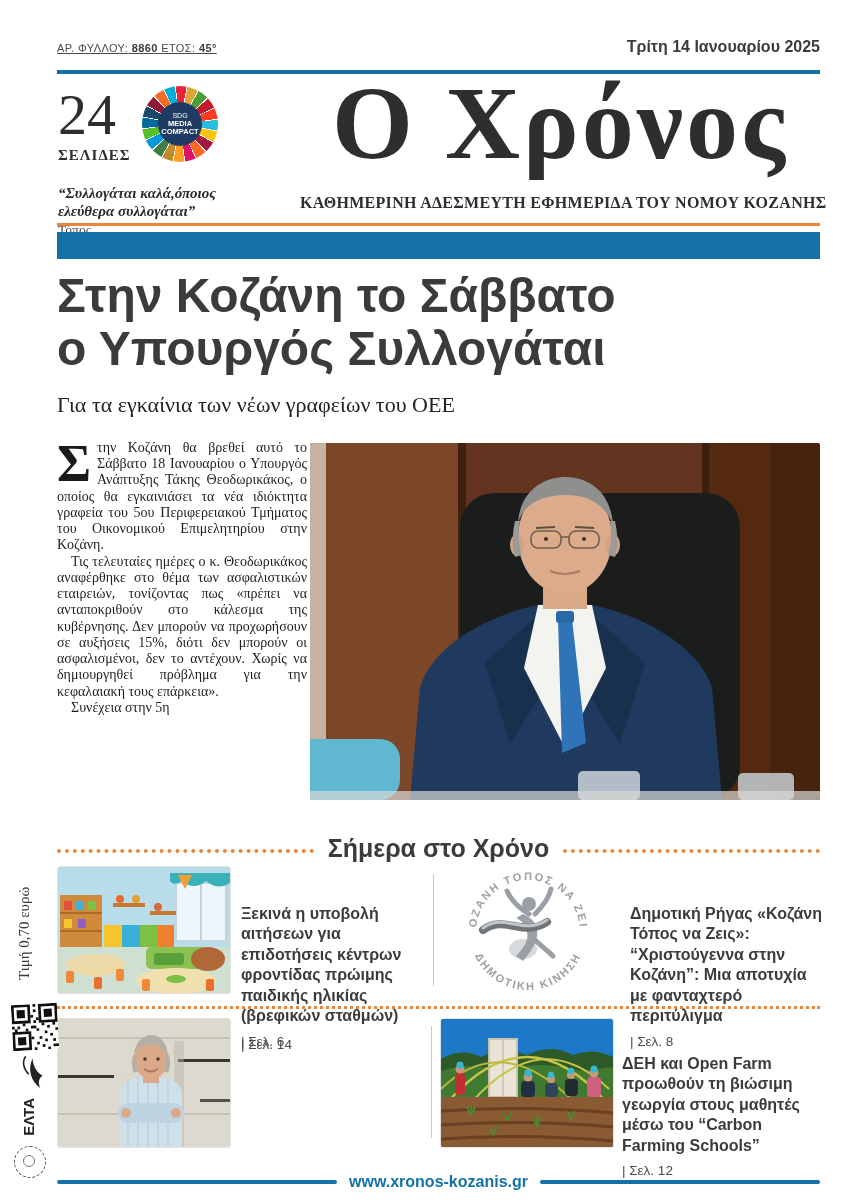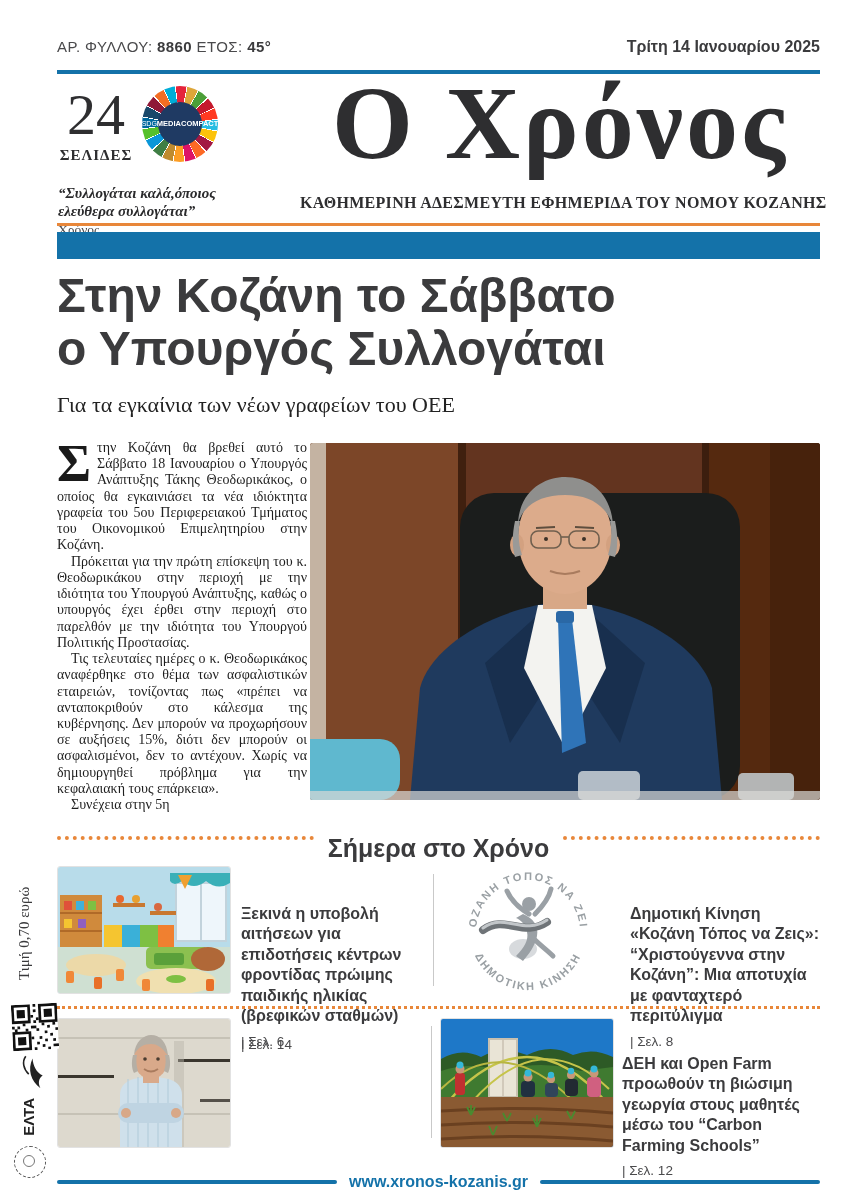--- a/index.html
+++ b/index.html
@@ -2,33 +2,33 @@
 <html lang="el"><head>
 <meta charset="utf-8">
 <style>
   html,body{margin:0;padding:0;background:#888;}
   .page{position:relative;width:860px;height:1204px;background:#ffffff;margin:0 auto;
         overflow:hidden;font-family:"Liberation Serif","DejaVu Serif",serif;color:#1f1f1f;}
 
   
   .topbar{position:absolute;left:57px;right:40px;top:38px;display:flex;justify-content:space-between;
           align-items:baseline;font-family:"Liberation Sans","DejaVu Sans",sans-serif;}
-  .issue-info{font-size:15px;letter-spacing:.4px;color:#4a4a4c;}
+  .issue-info{font-size:11px;letter-spacing:.4px;color:#4a4a4c;text-decoration:underline;}
   .issue-info b{color:#3b3b3d;}
   .date{font-size:16px;font-weight:700;color:#3b3b3d;}
   .topline{position:absolute;left:57px;right:40px;top:70px;height:4px;background:#1472a9;}
 
   
-  .pages-block{position:absolute;left:58px;top:86px;width:76px;text-align:center;color:#2e2e30;}
+  .pages-block{position:absolute;left:58px;top:86px;width:76px;color:#2e2e30;}
   .pages-num{font-size:58px;line-height:1;font-weight:400;}
   .pages-label{font-size:15px;font-weight:700;letter-spacing:1px;margin-top:3px;}
   .sdg-wheel{position:absolute;left:142px;top:86px;width:76px;height:76px;}
   .sdg-disc{position:absolute;inset:0;border-radius:50%;}
   .sdg-center{position:absolute;left:50%;top:50%;width:44px;height:44px;transform:translate(-50%,-50%);
-              border-radius:50%;background:#1f3a63;display:flex;flex-direction:row;justify-content:center;
+              border-radius:50%;background:#1f3a63;display:flex;flex-direction:column;justify-content:center;
               align-items:center;color:#fff;font-family:"Liberation Sans",sans-serif;line-height:1.05;}
   .sdg-center .l1{font-size:7px;}
   .sdg-center .l2,.sdg-center .l3{font-size:7.5px;font-weight:700;}
   .quote{position:absolute;left:58px;top:184px;font-weight:700;font-style:italic;font-size:15px;
          line-height:1.2;color:#2a2a2c;white-space:nowrap;}
   .quote-author{font-style:normal;font-weight:400;font-size:13.5px;color:#4a4a4c;margin-top:2px;}
   .masthead-title{position:absolute;left:300px;top:74px;width:520px;text-align:center;
                   font-weight:700;font-size:104px;line-height:.95;letter-spacing:3px;color:#2e2e30;white-space:nowrap;}
   .masthead-sub{position:absolute;left:300px;top:194px;width:520px;text-align:center;
                 font-weight:700;font-size:16px;letter-spacing:.3px;color:#2e2e30;white-space:nowrap;}
@@ -41,21 +41,21 @@
   .subheadline{position:absolute;left:57px;top:392px;font-size:22px;color:#222;}
   .body-col{position:absolute;left:57px;top:440px;width:250px;font-size:14px;line-height:1.16;
             text-align:justify;color:#1e1e1e;}
   .body-col p{margin:0;}
   .body-col p.indent{text-indent:14px;}
   .dropcap{float:left;font-size:52px;line-height:.8;font-weight:700;padding:3px 6px 0 0;color:#1a1a1a;}
   .continuation{text-indent:14px;margin-top:2px;}
   .main-photo{position:absolute;left:310px;top:443px;width:510px;height:357px;border-radius:3px;overflow:hidden;}
 
   
-  .today-header{position:absolute;left:57px;right:40px;top:834px;display:flex;gap:14px;}
+  .today-header{position:absolute;left:57px;right:40px;top:834px;display:flex;align-items:center;gap:14px;}
   .dotline{flex:1;border-top:4px dotted #e8873a;transform:translateY(2px);}
   .today-title{font-family:"Liberation Sans",sans-serif;font-weight:700;font-size:25px;color:#3b3b3d;white-space:nowrap;}
   .thumb{position:absolute;border-radius:3px;overflow:hidden;border:1px solid #e2e2e2;}
   .art-text{position:absolute;font-family:"Liberation Sans","DejaVu Sans",sans-serif;}
   .art-title{font-weight:700;font-size:16px;line-height:1.28;color:#3b3b3d;margin-top:32px;}
   .art-page{font-size:13.5px;color:#4a4a4c;margin-top:7px;}
   .vdiv{position:absolute;width:1px;background:#c9c9c9;}
   .dotsep{position:absolute;left:57px;right:40px;top:1006px;border-top:3px dotted #e8873a;}
   .kozani-logo{position:absolute;left:443px;top:864px;width:170px;height:136px;}
 
@@ -102,37 +102,36 @@
     <div class="sdg-center">
       <span class="l1">SDG</span>
       <span class="l2">MEDIA</span>
       <span class="l3">COMPACT</span>
     </div>
   </div>
 
   <div class="quote">
     <div>“Συλλογάται καλά,όποιος</div>
     <div>ελεύθερα συλλογάται”</div>
-    <div class="quote-author">Χρόνος</div>
+    <div class="quote-author">Τόπος</div>
   </div>
 
   <div class="masthead-title">Ο Χρόνος</div>
   <div class="masthead-sub">ΚΑΘΗΜΕΡΙΝΗ ΑΔΕΣΜΕΥΤΗ ΕΦΗΜΕΡΙΔΑ ΤΟΥ ΝΟΜΟΥ ΚΟΖΑΝΗΣ</div>
   <div class="orangeline"></div>
   <div class="bluebar"></div>
 
   <div class="headline">
     <div>Στην Κοζάνη το Σάββατο</div>
     <div>ο Υπουργός Συλλογάται</div>
   </div>
   <div class="subheadline">Για τα εγκαίνια των νέων γραφείων του ΟΕΕ</div>
 
   <div class="body-col">
     <p><span class="dropcap">Σ</span><span>την Κοζάνη θα βρεθεί αυτό το Σάββατο 18 Ιανουαρίου ο Υπουργός Ανάπτυξης Τάκης Θεοδωρικάκος, ο οποίος θα εγκαινιάσει τα νέα ιδιόκτητα γραφεία του 5ου Περιφερειακού Τμήματος του Οικονομικού Επιμελητηρίου στην Κοζάνη.</span></p>
-    <p class="indent">Πρόκειται για την πρώτη επίσκεψη του κ. Θεοδωρικάκου στην περιοχή με την ιδιότητα του Υπουργού Ανάπτυξης, καθώς ο υπουργός έχει έρθει στην περιοχή στο παρελθόν με την ιδιότητα του Υπουργού Πολιτικής Προστασίας.</p>
     <p class="indent">Τις τελευταίες ημέρες ο κ. Θεοδωρικάκος αναφέρθηκε στο θέμα των ασφαλιστικών εταιρειών, τονίζοντας πως «πρέπει να ανταποκριθούν στο κάλεσμα της κυβέρνησης. Δεν μπορούν να προχωρήσουν σε αυξήσεις 15%, διότι δεν μπορούν οι ασφαλισμένοι, δεν το αντέχουν. Χωρίς να δημιουργηθεί πρόβλημα για την κεφαλαιακή τους επάρκεια».</p>
     <p class="continuation">Συνέχεια στην 5η</p>
   </div>
 
   <div class="main-photo">
     <svg width="510" height="357" viewBox="0 0 510 357">
       <rect x="0" y="0" width="510" height="357" fill="#63341f"></rect>
       <rect x="0" y="0" width="150" height="357" fill="#7c4628"></rect>
       <rect x="0" y="0" width="16" height="357" fill="#c4b3a2"></rect>
       <rect x="148" y="0" width="8" height="357" fill="#40200f"></rect>
@@ -247,21 +246,21 @@
       <path d="M86,50 C76,44 68,36 64,27" stroke="#9aa0a5" stroke-width="5" stroke-linecap="round" fill="none"></path>
       <path d="M92,50 C100,42 106,34 108,25" stroke="#9aa0a5" stroke-width="5" stroke-linecap="round" fill="none"></path>
       <path d="M80,50 C90,54 96,62 94,72 C92,82 86,90 80,97 L73,92 C81,84 86,76 84,68 C82,60 78,56 73,54 Z" fill="#9aa0a5"></path>
       <path d="M90,74 C98,82 104,86 110,92" stroke="#9aa0a5" stroke-width="5" stroke-linecap="round" fill="none"></path>
       <path d="M40,66 C62,50 80,74 104,58" stroke="#6f7478" stroke-width="8" fill="none" stroke-linecap="round"></path>
       <path d="M40,64 C62,48 80,72 104,56" stroke="#c2c6c9" stroke-width="3" fill="none" stroke-linecap="round"></path>
     </svg>
   </div>
 
   <div class="art-text" style="left:630px;top:872px;width:192px;">
-    <div class="art-title">Δημοτική Κίνηση «Κοζάνη Τόπος να Ζεις»: “Χριστούγεννα στην Κοζάνη”: Μια αποτυχία με φανταχτερό περιτύλιγμα</div>
+    <div class="art-title">Δημοτική Ρήγας «Κοζάνη Τόπος να Ζεις»: “Χριστούγεννα στην Κοζάνη”: Μια αποτυχία με φανταχτερό περιτύλιγμα</div>
     <div class="art-page">| Σελ. 8</div>
   </div>
 
   <div class="dotsep"></div>
 
   <div class="thumb" style="left:57px;top:1018px;width:172px;height:128px;">
     <svg width="172" height="128" viewBox="0 0 172 128">
       <rect width="172" height="128" fill="#ddd9ce"></rect>
       <rect x="0" y="18" width="172" height="2" fill="#c6c2b6"></rect>
       <rect x="0" y="94" width="172" height="2" fill="#c6c2b6"></rect>

